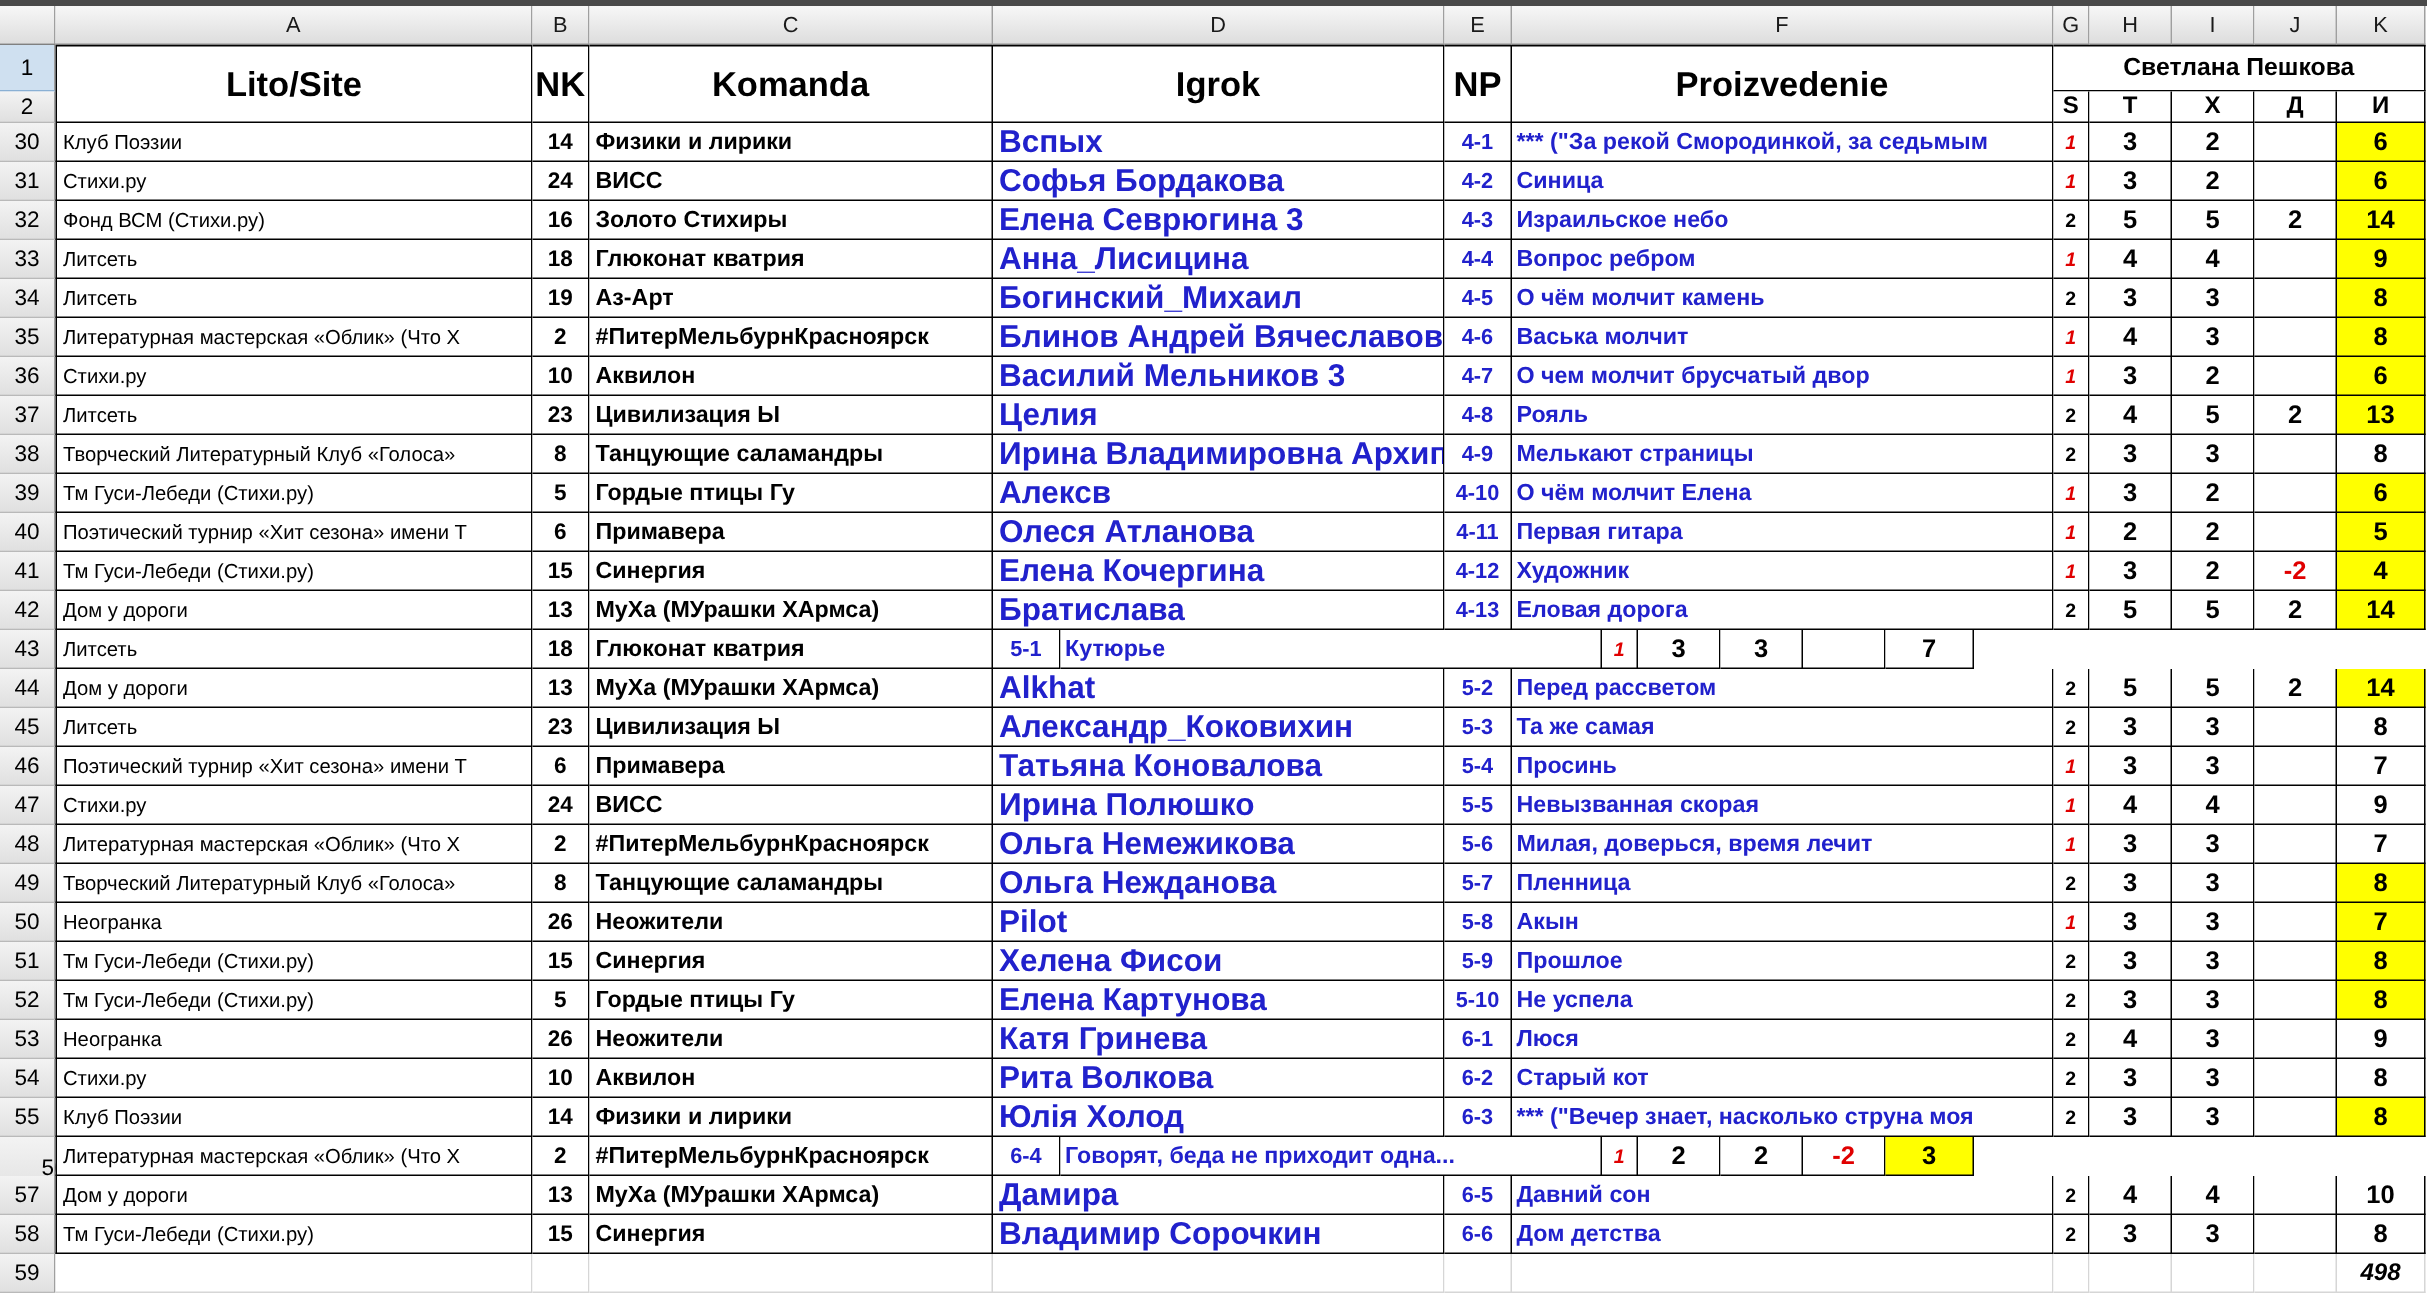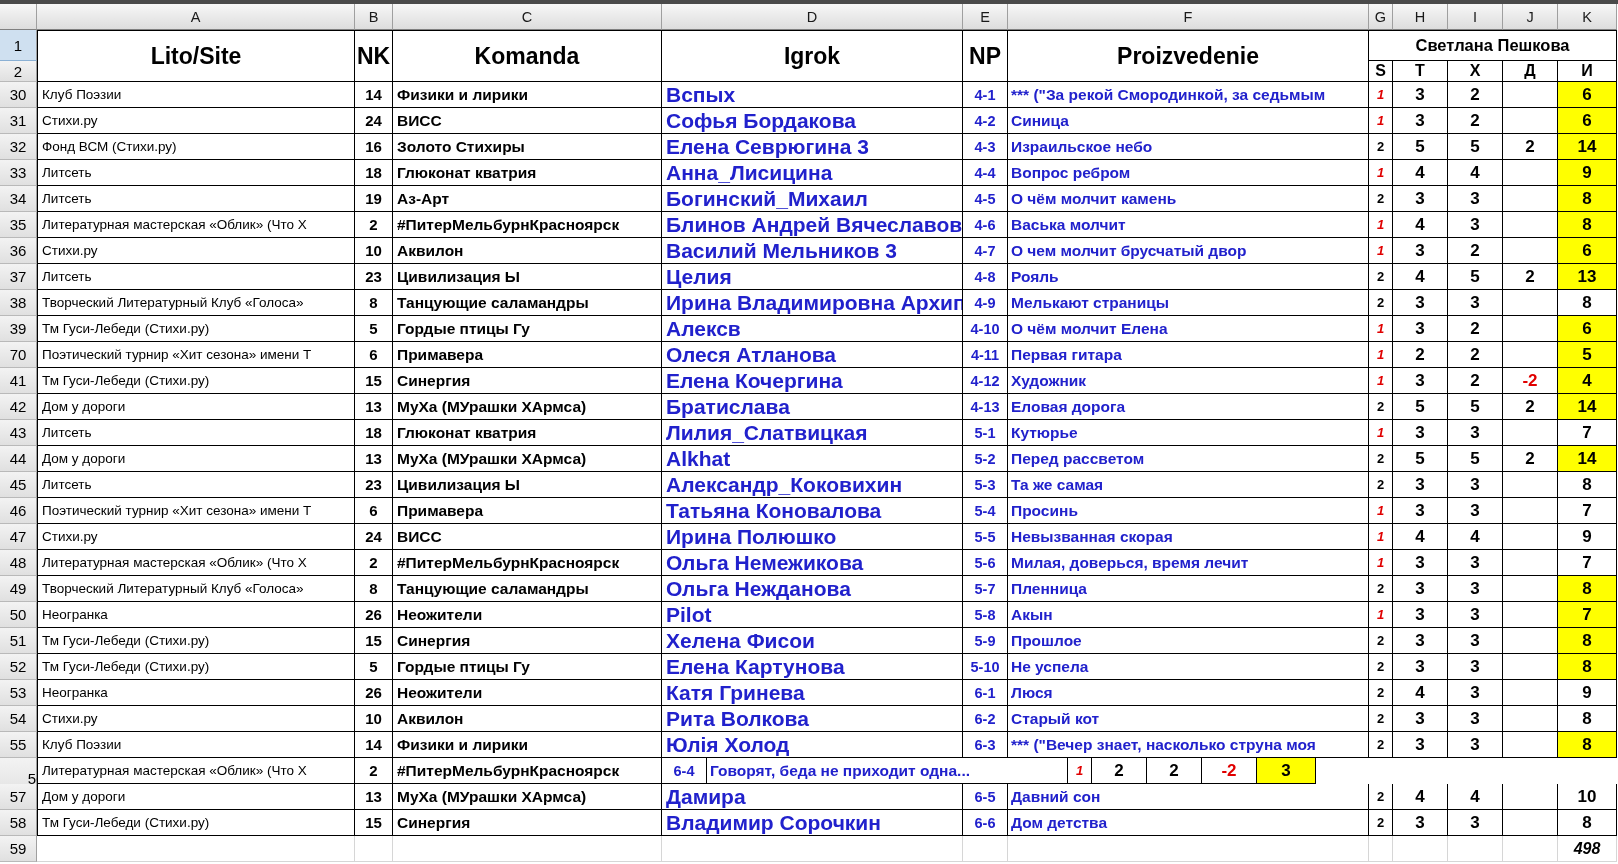--- a/index.html
+++ b/index.html
@@ -254,21 +254,21 @@
     <div class="cell wE cE">4-10</div>
     <div class="cell wF cF">О чём молчит Елена</div>
     <div class="cell wG cG neg">1</div>
     <div class="cell wH cH">3</div>
     <div class="cell wI cI">2</div>
     <div class="cell wJ cJ"></div>
     <div class="cell wK cK hl">6</div>
   </div>
 
   <div class="fr row">
-    <div class="rowhdr wRH" style="height:26px;">70</div>
+    <div class="rowhdr wRH" style="height:26px;">40</div>
     <div class="cell bl wA cA">Поэтический турнир «Хит сезона» имени Т</div>
     <div class="cell wB cB">6</div>
     <div class="cell wC cC">Примавера</div>
     <div class="cell wD cD">Олеся Атланова</div>
     <div class="cell wE cE">4-11</div>
     <div class="cell wF cF">Первая гитара</div>
     <div class="cell wG cG neg">1</div>
     <div class="cell wH cH">2</div>
     <div class="cell wI cI">2</div>
     <div class="cell wJ cJ"></div>
@@ -303,21 +303,20 @@
     <div class="cell wI cI">5</div>
     <div class="cell wJ cJ">2</div>
     <div class="cell wK cK hl">14</div>
   </div>
 
   <div class="fr row">
     <div class="rowhdr wRH" style="height:26px;">43</div>
     <div class="cell bl wA cA">Литсеть</div>
     <div class="cell wB cB">18</div>
     <div class="cell wC cC">Глюконат кватрия</div>
-    <div class="cell wD cD">Лилия_Слатвицкая</div>
     <div class="cell wE cE">5-1</div>
     <div class="cell wF cF">Кутюрье</div>
     <div class="cell wG cG neg">1</div>
     <div class="cell wH cH">3</div>
     <div class="cell wI cI">3</div>
     <div class="cell wJ cJ"></div>
     <div class="cell wK cK">7</div>
   </div>
 
   <div class="fr row">

